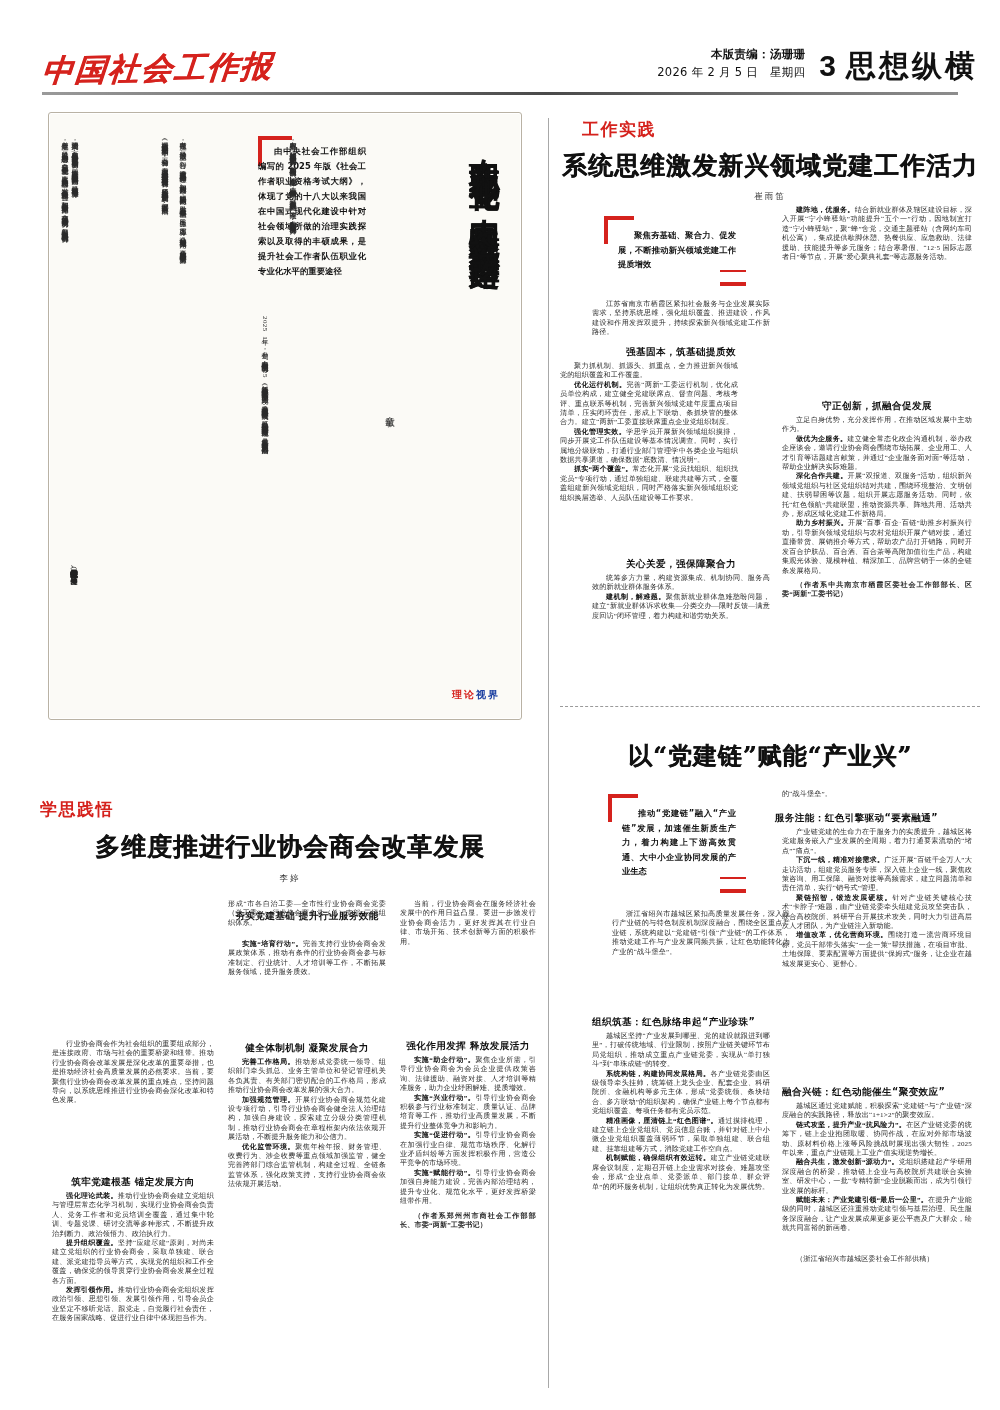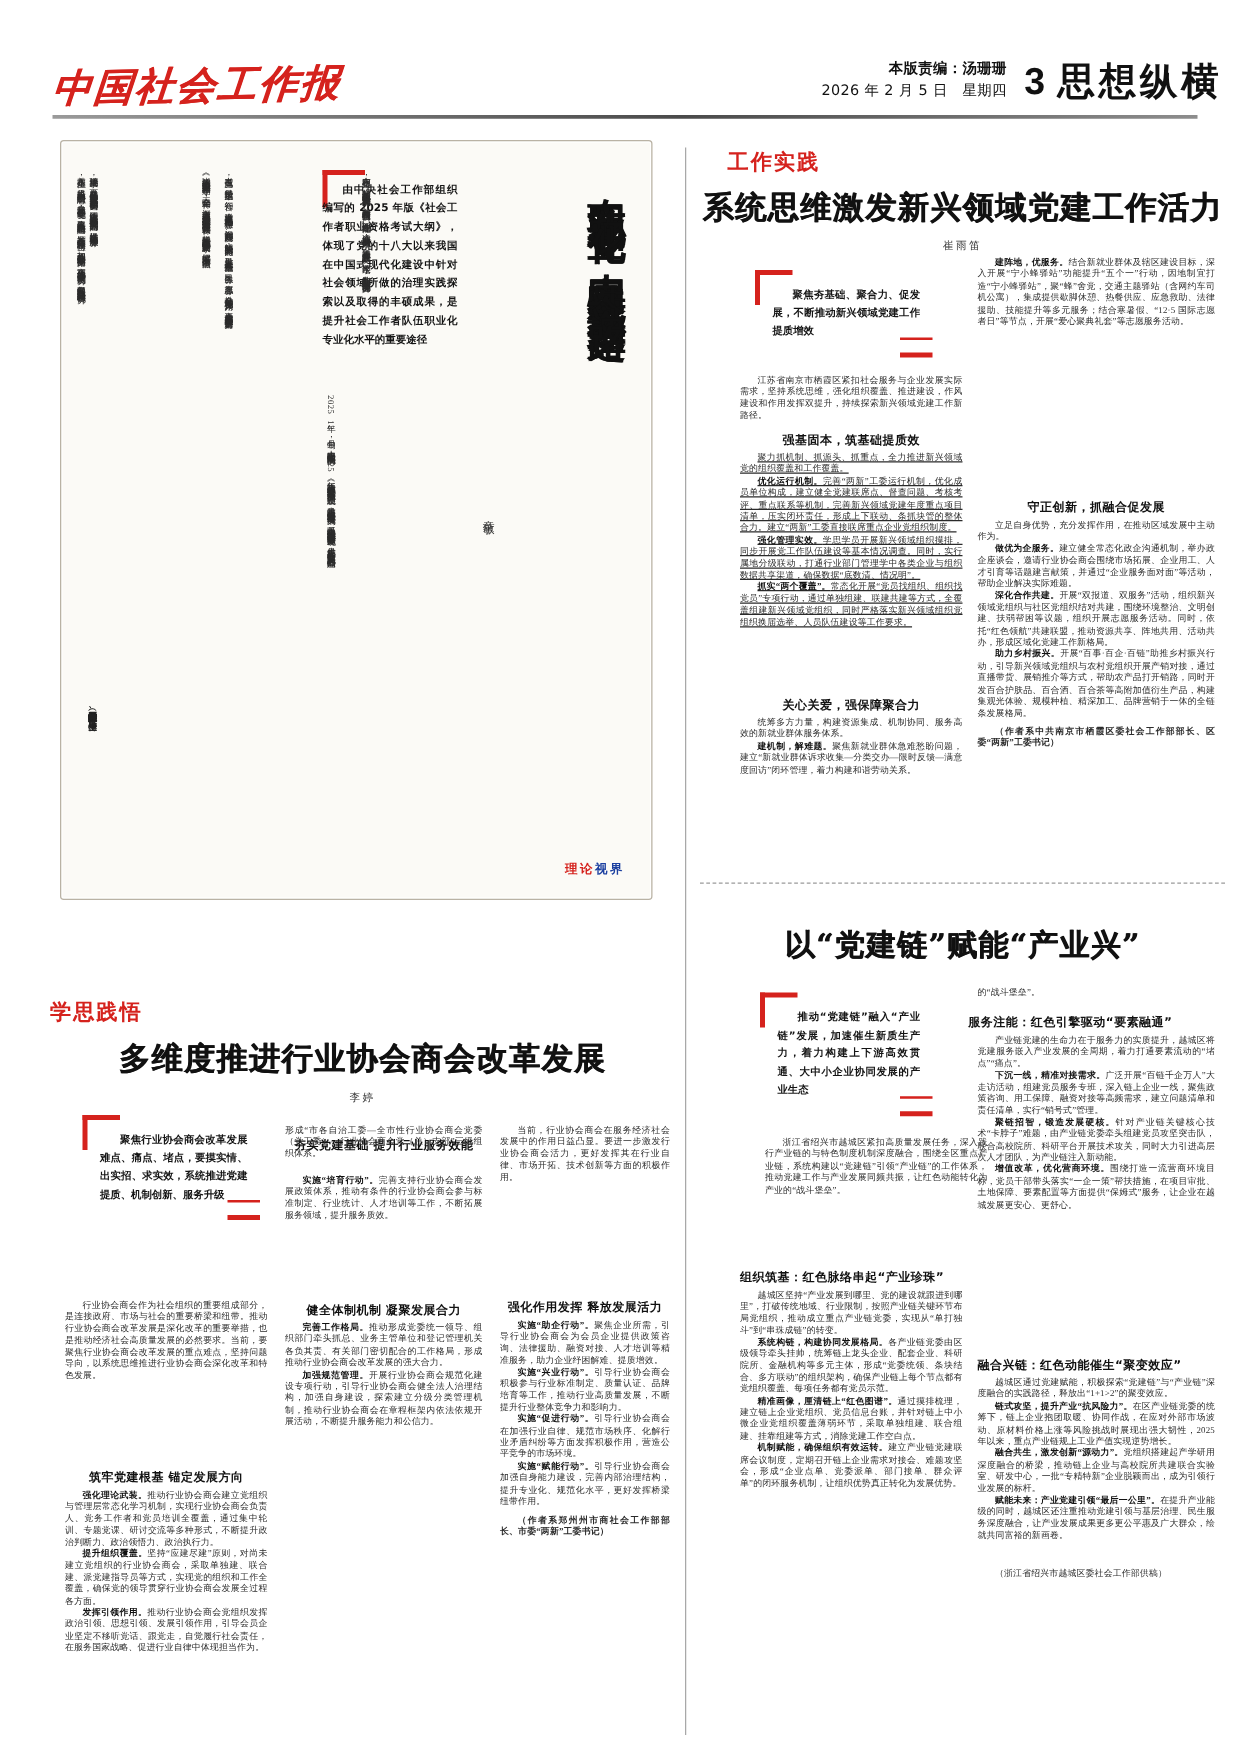--- a/index.html
+++ b/index.html
@@ -222,21 +222,21 @@
   <div class="lead2-wrap" style="left:618px;top:228px;width:118px;">
     <div class="br-tl"></div>
     <div class="lead2">聚焦夯基础、聚合力、促发展，不断推动新兴领域党建工作提质增效</div>
     <div class="br-br"></div>
   </div>
 
   <div class="col bodytext" style="left:592px;top:300px;width:178px;">
     <p>江苏省南京市栖霞区紧扣社会服务与企业发展实际需求，坚持系统思维，强化组织覆盖、推进建设，作风建设和作用发挥双提升，持续探索新兴领域党建工作新路径。</p>
   </div>
   <div class="subhead" style="position:absolute;left:592px;top:346px;width:178px;">强基固本，筑基础提质效</div>
-  <div class="col bodytext" style="left:592px;top:362px;width:178px;text-decoration:underline;">
+  <div class="col bodytext" style="left:560px;top:362px;width:178px;">
     <p>聚力抓机制、抓源头、抓重点，全力推进新兴领域党的组织覆盖和工作覆盖。</p>
     <p><span class="runin">优化运行机制。</span><span>完善“两新”工委运行机制，优化成员单位构成，建立健全党建联席点、督查问题、考核考评、重点联系等机制，完善新兴领域党建年度重点项目清单，压实闭环责任，形成上下联动、条抓块管的整体合力。建立“两新”工委直接联席重点企业党组织制度。</span></p>
     <p><span class="runin">强化管理实效。</span><span>学思学员开展新兴领域组织摸排，同步开展党工作队伍建设等基本情况调查。同时，实行属地分级联动，打通行业部门管理学中各类企业与组织数据共享渠道，确保数据“底数清、情况明”。</span></p>
     <p><span class="runin">抓实“两个覆盖”。</span><span>常态化开展“党员找组织、组织找党员”专项行动，通过单独组建、联建共建等方式，全覆盖组建新兴领域党组织，同时严格落实新兴领域组织党组织换届选举、人员队伍建设等工作要求。</span></p>
   </div>
   <div class="subhead" style="position:absolute;left:592px;top:558px;width:178px;">关心关爱，强保障聚合力</div>
   <div class="col bodytext" style="left:592px;top:574px;width:178px;">
     <p>统筹多方力量，构建资源集成、机制协同、服务高效的新就业群体服务体系。</p>
     <p><span class="runin">建机制，解难题。</span><span>聚焦新就业群体急难愁盼问题，建立“新就业群体诉求收集—分类交办—限时反馈—满意度回访”闭环管理，着力构建和谐劳动关系。</span></p>
   </div>
@@ -294,25 +294,20 @@
     <p><span class="runin">赋能未来：产业党建引领“最后一公里”。</span><span>在提升产业能级的同时，越城区还注重推动党建引领与基层治理、民生服务深度融合，让产业发展成果更多更公平惠及广大群众，绘就共同富裕的新画卷。</span></p>
     <p class="nb" style="margin-top:21px;font-weight:normal;text-indent:14px;">（浙江省绍兴市越城区委社会工作部供稿）</p>
   </div>
 
   <div style="position:absolute;left:40px;top:798px;width:500px;">
     <div class="kicker">学思践悟</div>
     <div class="headline h-big" style="margin-top:10px;">多维度推进行业协会商会改革发展</div>
     <div class="author-line" style="margin-top:10px;">李婷</div>
   </div>
 
-  <div class="lead2-wrap" style="left:80px;top:904px;width:118px;">
-    <div class="br-tl"></div>
-    <div class="lead2">聚焦行业协会商会改革发展难点、痛点、堵点，要摸实情、出实招、求实效，系统推进党建提质、机制创新、服务升级</div>
-    <div class="br-br"></div>
-  </div>
 
   <div class="col bodytext" style="left:52px;top:1008px;width:162px;margin-top:32px;">
     <p>行业协会商会作为社会组织的重要组成部分，是连接政府、市场与社会的重要桥梁和纽带。推动行业协会商会改革发展是深化改革的重要举措，也是推动经济社会高质量发展的必然要求。当前，要聚焦行业协会商会改革发展的重点难点，坚持问题导向，以系统思维推进行业协会商会深化改革和特色发展。</p>
   </div>
   <div class="subhead" style="position:absolute;left:52px;top:1176px;width:162px;">筑牢党建根基 锚定发展方向</div>
   <div class="col bodytext" style="left:52px;top:1192px;width:162px;">
     <p><span class="runin">强化理论武装。</span><span>推动行业协会商会建立党组织与管理层常态化学习机制，实现行业协会商会负责人、党务工作者和党员培训全覆盖，通过集中轮训、专题党课、研讨交流等多种形式，不断提升政治判断力、政治领悟力、政治执行力。</span></p>
     <p><span class="runin">提升组织覆盖。</span><span>坚持“应建尽建”原则，对尚未建立党组织的行业协会商会，采取单独建、联合建、派党建指导员等方式，实现党的组织和工作全覆盖，确保党的领导贯穿行业协会商会发展全过程各方面。</span></p>
     <p><span class="runin">发挥引领作用。</span><span>推动行业协会商会党组织发挥政治引领、思想引领、发展引领作用，引导会员企业坚定不移听党话、跟党走，自觉履行社会责任，在服务国家战略、促进行业自律中体现担当作为。</span></p>
   </div>
@@ -321,20 +316,21 @@
   <div class="col bodytext" style="left:228px;top:900px;width:158px;">
     <p class="nb">形成“市各自治工委—全市性行业协会商会党委（党工委）—行业协会商会党（总）支部”三级组织体系。</p>
   </div>
   <div class="col bodytext" style="left:228px;top:940px;width:158px;">
     <p><span class="runin">实施“培育行动”。</span><span>完善支持行业协会商会发展政策体系，推动有条件的行业协会商会参与标准制定、行业统计、人才培训等工作，不断拓展服务领域，提升服务质效。</span></p>
   </div>
   <div class="subhead" style="position:absolute;left:228px;top:1042px;width:158px;">健全体制机制 凝聚发展合力</div>
   <div class="col bodytext" style="left:228px;top:1058px;width:158px;">
     <p><span class="runin">完善工作格局。</span><span>推动形成党委统一领导、组织部门牵头抓总、业务主管单位和登记管理机关各负其责、有关部门密切配合的工作格局，形成推动行业协会商会改革发展的强大合力。</span></p>
     <p><span class="runin">加强规范管理。</span><span>开展行业协会商会规范化建设专项行动，引导行业协会商会健全法人治理结构，加强自身建设，探索建立分级分类管理机制，推动行业协会商会在章程框架内依法依规开展活动，不断提升服务能力和公信力。</span></p>
+    <p><span class="runin">优化监管环境。</span><span>聚焦年检年报、财务管理、收费行为、涉企收费等重点领域加强监管，健全完善跨部门综合监管机制，构建全过程、全链条监管体系，强化政策支持，支持行业协会商会依法依规开展活动。</span></p>
   </div>
 
   <div class="col bodytext" style="left:400px;top:900px;width:136px;">
     <p><span>当前，行业协会商会在服务经济社会发展中的作用日益凸显。要进一步激发行业协会商会活力，更好发挥其在行业自律、市场开拓、技术创新等方面的积极作用。</span></p>
   </div>
   <div class="subhead" style="position:absolute;left:400px;top:1040px;width:136px;">强化作用发挥 释放发展活力</div>
   <div class="col bodytext" style="left:400px;top:1056px;width:136px;">
     <p><span class="runin">实施“助企行动”。</span><span>聚焦企业所需，引导行业协会商会为会员企业提供政策咨询、法律援助、融资对接、人才培训等精准服务，助力企业纾困解难、提质增效。</span></p>
     <p><span class="runin">实施“兴业行动”。</span><span>引导行业协会商会积极参与行业标准制定、质量认证、品牌培育等工作，推动行业高质量发展，不断提升行业整体竞争力和影响力。</span></p>
     <p><span class="runin">实施“促进行动”。</span><span>引导行业协会商会在加强行业自律、规范市场秩序、化解行业矛盾纠纷等方面发挥积极作用，营造公平竞争的市场环境。</span></p>

